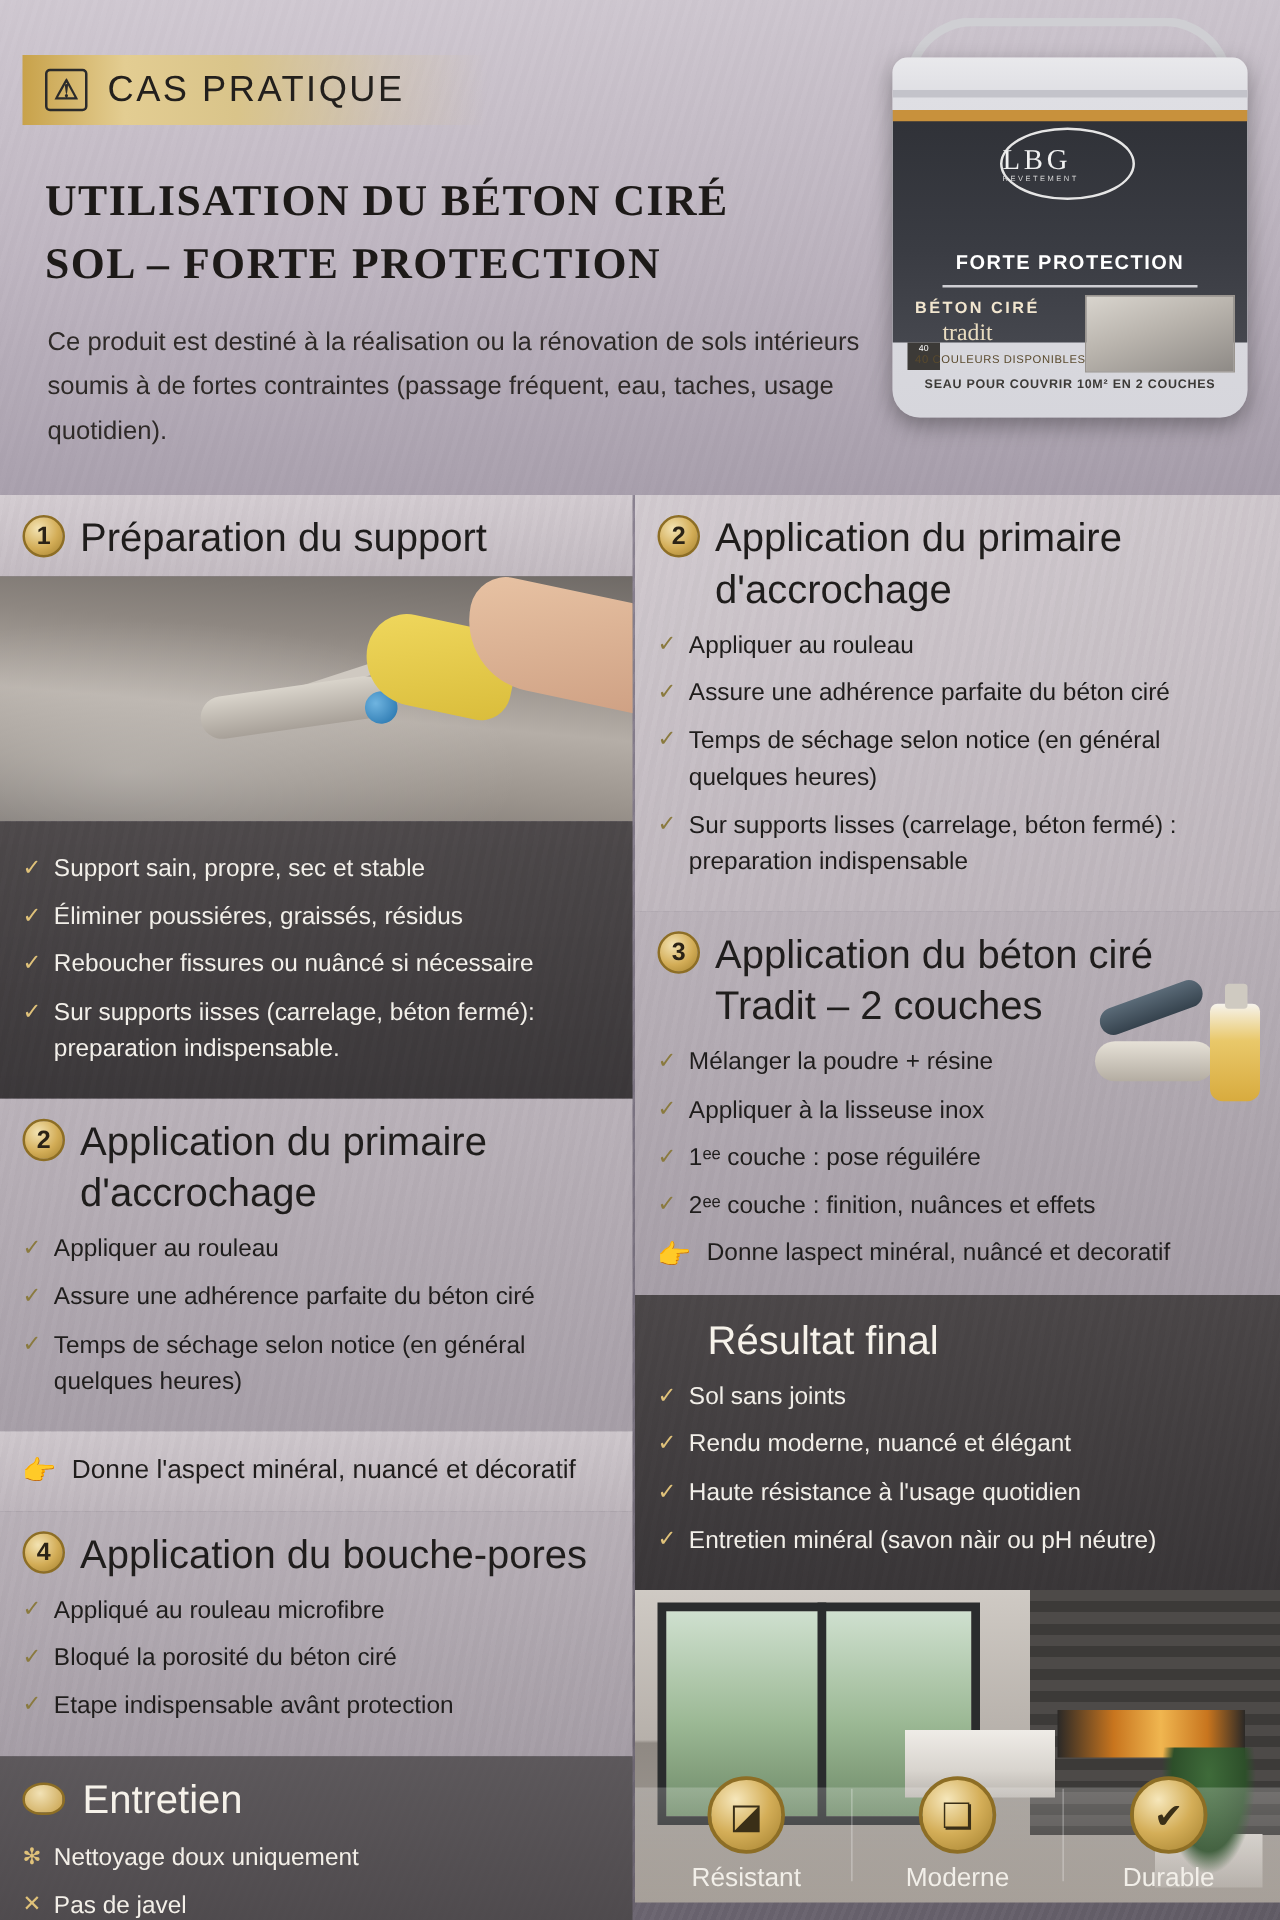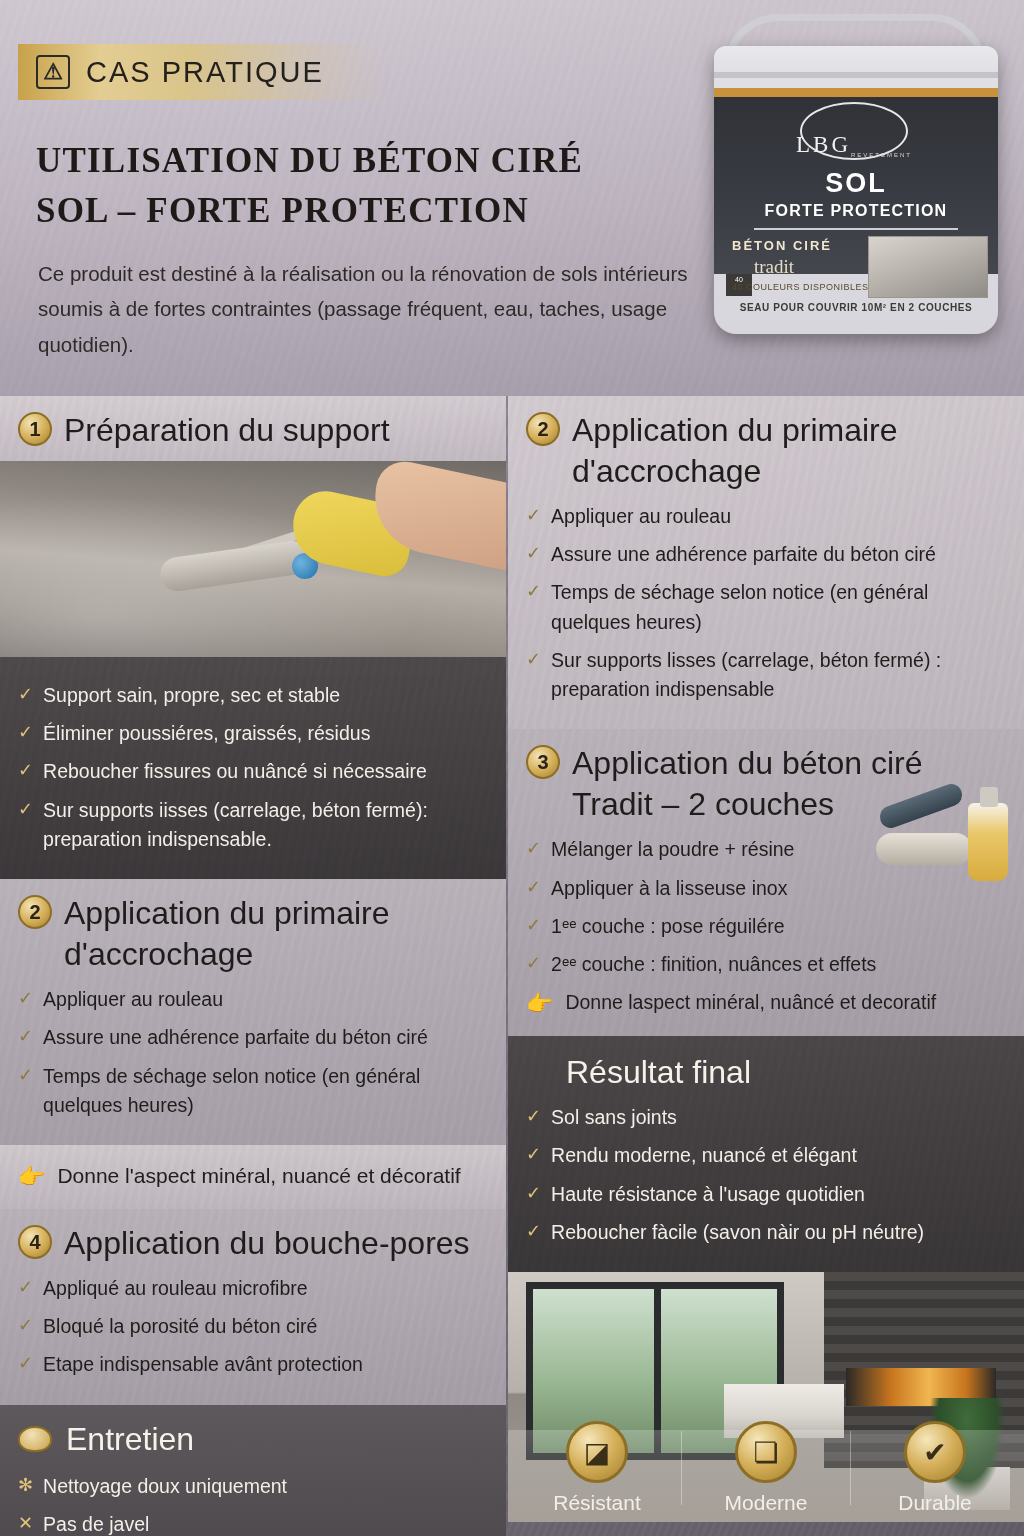--- a/index.html
+++ b/index.html
@@ -59,21 +59,21 @@
   }
   #bucket .lidline { position:absolute; left:0; top:26px; width:100%; height:6px; background:#c3c3ca; }
   #bucket .dark {
     position: absolute; left: 0; top: 42px; width: 100%; height: 186px;
     background: linear-gradient(180deg, #2f3137 0%, #3a3c43 60%, #45474e 100%);
   }
   #bucket .goldline { position:absolute; left:0; top:42px; width:100%; height:9px; background:#c8913c; }
   #bucket .logo {
     position:absolute; left: 86px; top: 56px; width: 108px; height: 58px;
     border: 2px solid #e6e6e6; border-radius: 50%;
-    display:flex; flex-direction:row; align-items:flex-end; justify-content:center;
+    display:flex; flex-direction:column; align-items:flex-start; justify-content:center;
     color:#f1f1f1;
   }
   #bucket .logo .lbg { font-family:"Liberation Serif", serif; font-size: 23px; letter-spacing:3px; }
   #bucket .logo .sub { font-size: 6px; letter-spacing: 2px; color:#d7d7d7; }
   #bucket .sol { position:absolute; top:122px; width:100%; text-align:center; color:#fff; font-size:27px; font-weight:bold; letter-spacing:2px;}
   #bucket .fp { position:absolute; top:156px; width:100%; text-align:center; color:#fff; font-size:16px; font-weight:bold; letter-spacing:1.2px;}
   #bucket .fpline { position:absolute; left:40px; top:182px; width:204px; height:2px; background:#cfcfd4; }
   #bucket .bc { position:absolute; left:18px; top:192px; color:#f2e6cf; font-size:13px; letter-spacing:2px; font-weight:bold;}
   #bucket .tradit { position:absolute; left:40px; top:210px; color:#e9dcc0; font-size:19px; font-family:"Liberation Serif", serif; }
   #bucket .thumb {
@@ -254,21 +254,20 @@
     <div id="bucket">
       <div class="handle"></div>
       <div class="body">
         <div class="lidline"></div>
         <div class="dark"></div>
         <div class="goldline"></div>
         <div class="logo">
           <span class="lbg">LBG</span>
           <span class="sub">REVETEMENT</span>
         </div>
-        <div class="sol">SOL</div>
         <div class="fp">FORTE PROTECTION</div>
         <div class="fpline"></div>
         <div class="bc">BÉTON CIRÉ</div>
         <div class="tradit">tradit</div>
         <div class="thumb"></div>
         <div class="swatch">40</div>
         <div class="qty">40 COULEURS DISPONIBLES</div>
         <div class="sealine">SEAU POUR COUVRIR 10M² EN 2 COUCHES</div>
       </div>
     </div>
@@ -459,21 +458,21 @@
         <li>
             <span class="tick">✓</span>
             <span>Rendu moderne, nuancé et élégant</span>
           </li>
         <li>
             <span class="tick">✓</span>
             <span>Haute résistance à l'usage quotidien</span>
           </li>
         <li>
             <span class="tick">✓</span>
-            <span>Reboucher fàcile (savon nàir ou pH néutre)</span>
+            <span>Entretien minéral (savon nàir ou pH néutre)</span>
           </li>
       </ul>
     </div>
 
     <div class="photo-room">
       <div class="window"></div>
       <div class="mullion"></div>
       <div class="wallstone"></div>
       <div class="fire"></div>
       <div class="table"></div>

